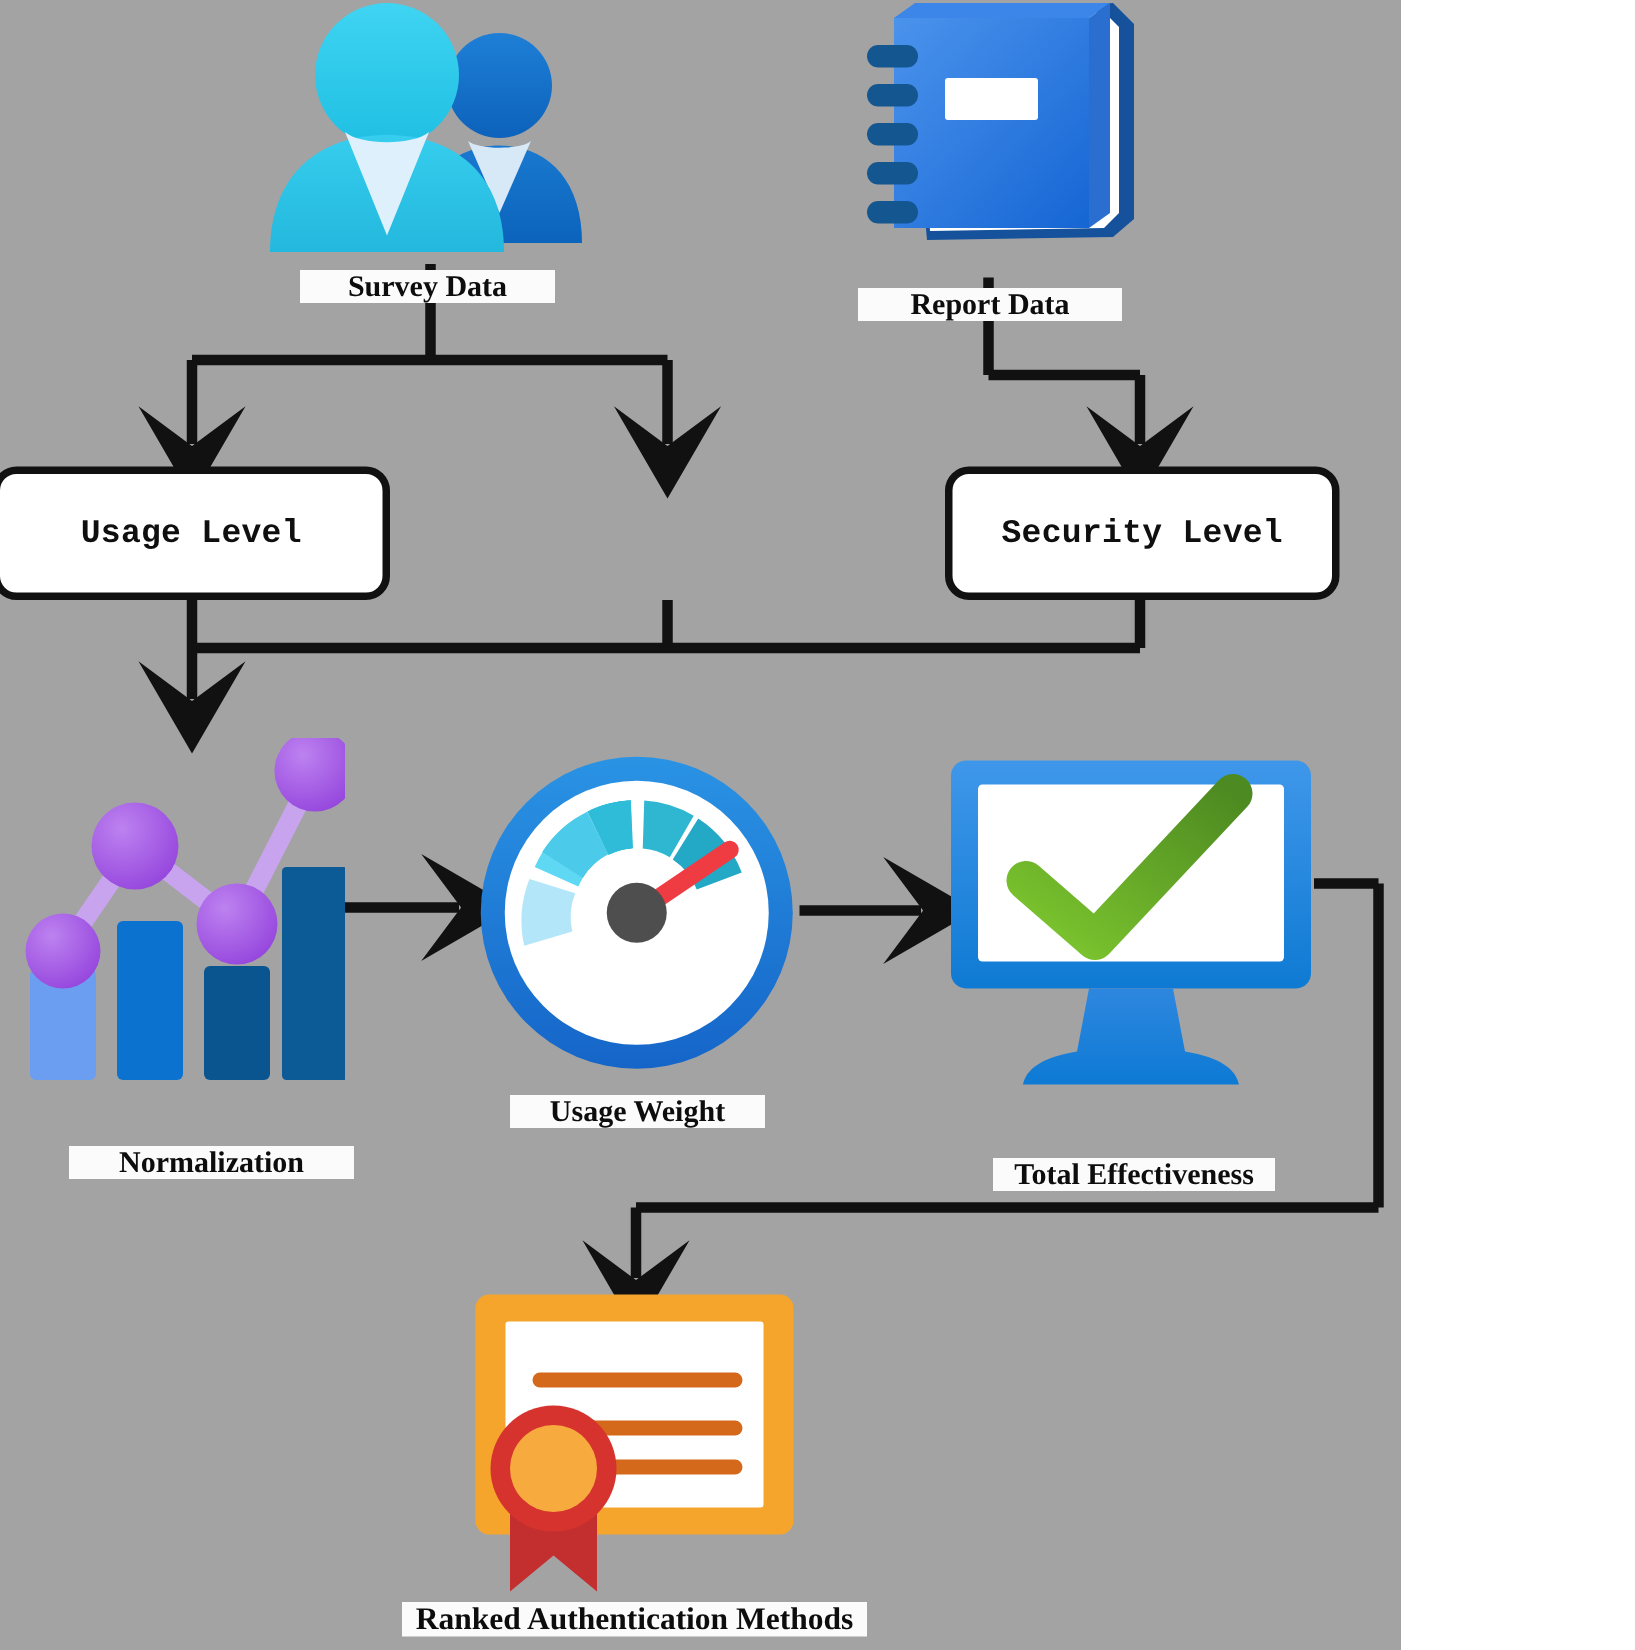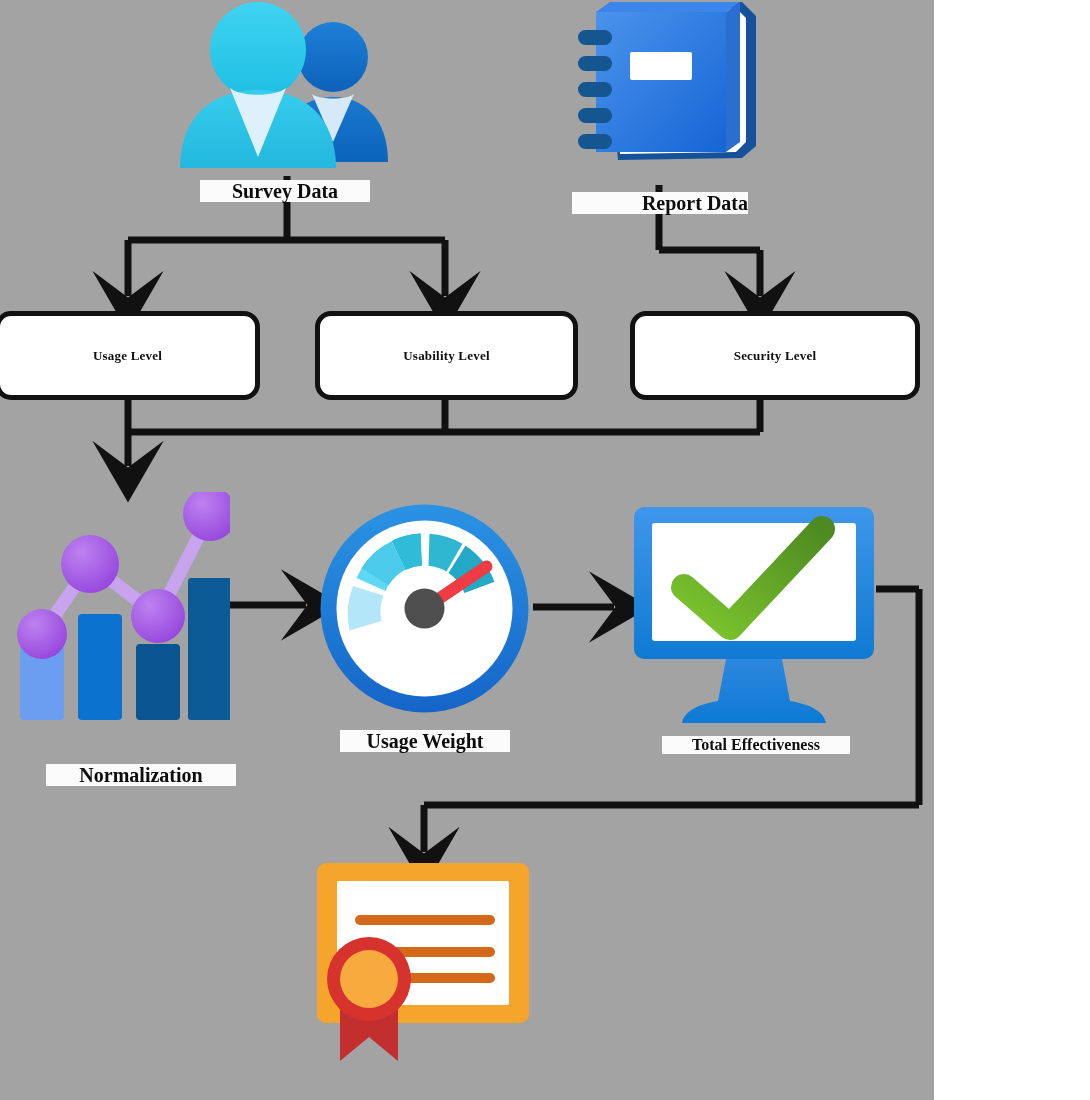--- a/index.html
+++ b/index.html
@@ -42,23 +42,23 @@
     position: absolute;
     background: #ffffff;
     border: 5px solid #111111;
     border-radius: 16px;
     box-sizing: border-box;
     display: flex;
     align-items: center;
     justify-content: center;
   }
   .box-text {
-    font-family: Liberation Serif, serif;
+    font-family: Liberation Mono, monospace;
     font-weight: bold;
-    font-size: 13px;
+    font-size: 22px;
     color: #0f0f0f;
     letter-spacing: 0.2px;
   }
   svg.layer {
     position: absolute;
     left: 0;
     top: 0;
     pointer-events: none;
   }
   svg.icon { position: absolute; }
@@ -158,31 +158,28 @@
     <path d="M166,12 L180,2 L180,142 L166,152 Z" fill="#2a6fd0"></path>
 
     <rect x="70" y="52" width="62" height="28" rx="2" fill="#ffffff"></rect>
 
     <rect x="18" y="30" width="34" height="15" rx="7.5" fill="#14568f"></rect>
     <rect x="18" y="56" width="34" height="15" rx="7.5" fill="#14568f"></rect>
     <rect x="18" y="82" width="34" height="15" rx="7.5" fill="#14568f"></rect>
     <rect x="18" y="108" width="34" height="15" rx="7.5" fill="#14568f"></rect>
     <rect x="18" y="134" width="34" height="15" rx="7.5" fill="#14568f"></rect>
   </svg>
-  <div class="node-label" style="left:572px; top:192px; width:176px; font-size:20px;text-align:right;">Report Data</div>
+  <div class="node-label" style="left:572px; top:192px; width:176px; font-size:20px;">Report Data</div>
 
   <div class="box" style="left:-5px; top:311px; width:265px; height:89px;">
     <span class="box-text">Usage Level</span>
   </div>
 
-  <div class="box" style="left:315px; top:311px; width:263px; height:89px;">
-    <span class="box-text">Usability Level</span>
-  </div>
-
-  <div class="box" style="left:630px; top:311px; width:290px; height:89px;">
+
+  <div class="box" style="left:630px; top:311px; width:263px; height:89px;">
     <span class="box-text">Security Level</span>
   </div>
 
   <svg class="icon" style="left:12px; top:492px;" width="218" height="228" viewBox="0 0 218 228">
     <defs>
       <radialGradient id="gDot" cx="35%" cy="30%" r="75%">
         <stop offset="0%" stop-color="#bd82f0"></stop>
           <stop offset="100%" stop-color="#9647dd"></stop>
       </radialGradient>
     </defs>
@@ -253,31 +250,32 @@
       </linearGradient>
     </defs>
 
     <rect x="12" y="12" width="240" height="152" rx="10" fill="url(#gMon)"></rect>
     <rect x="30" y="28" width="204" height="118" rx="3" fill="#ffffff"></rect>
 
     <path d="M104,164 L160,164 L168,206 C192,210 202,218 204,228 L60,228 C62,218 72,210 96,206 Z" fill="url(#gStand)"></path>
 
     <path d="M62,92 L108,132 L200,34" fill="none" stroke="url(#gCheck)" stroke-width="26" stroke-linecap="round" stroke-linejoin="round"></path>
   </svg>
-  <div class="node-label" style="left:662px; top:736px; width:188px; font-size:16px;">Total Effectiveness</div>
+  <div class="node-label" style="left:662px; top:772px; width:188px; font-size:20px;">Total Effectiveness</div>
 
   <svg class="icon" style="left:305px; top:857px;" width="235" height="210" viewBox="0 0 235 210">
 
     <rect x="12" y="6" width="212" height="160" rx="9" fill="#f5a52c"></rect>
     <rect x="32" y="24" width="172" height="124" rx="2" fill="#ffffff"></rect>
 
     <rect x="50" y="58" width="140" height="10" rx="5" fill="#d4691b"></rect>
     <rect x="82" y="90" width="108" height="10" rx="5" fill="#d4691b"></rect>
     <rect x="82" y="116" width="108" height="10" rx="5" fill="#d4691b"></rect>
 
     <path d="M35,136 L93,136 L93,204 L64,180 L35,204 Z" fill="#c32f2f"></path>
 
     <circle cx="64" cy="122" r="42" fill="#d7332e"></circle>
     <circle cx="64" cy="122" r="29" fill="#f7aa3e"></circle>
   </svg>
+  <div class="node-label" style="left:268px; top:1068px; width:310px; font-size:21px;">Ranked Authentication Methods</div>
 
 </div>
 <div id="white-gutter"></div>
 
 </body></html>

